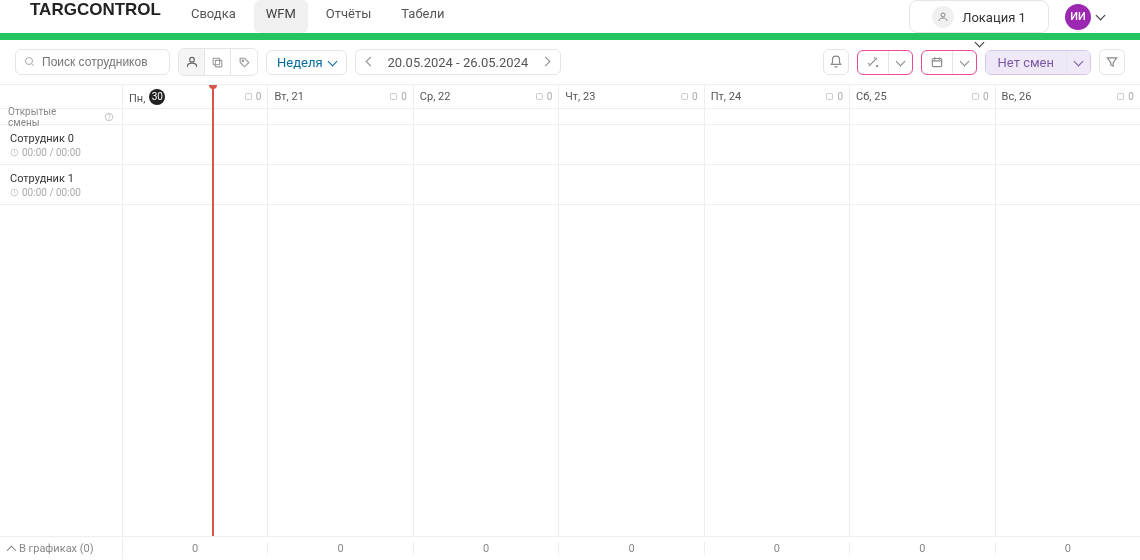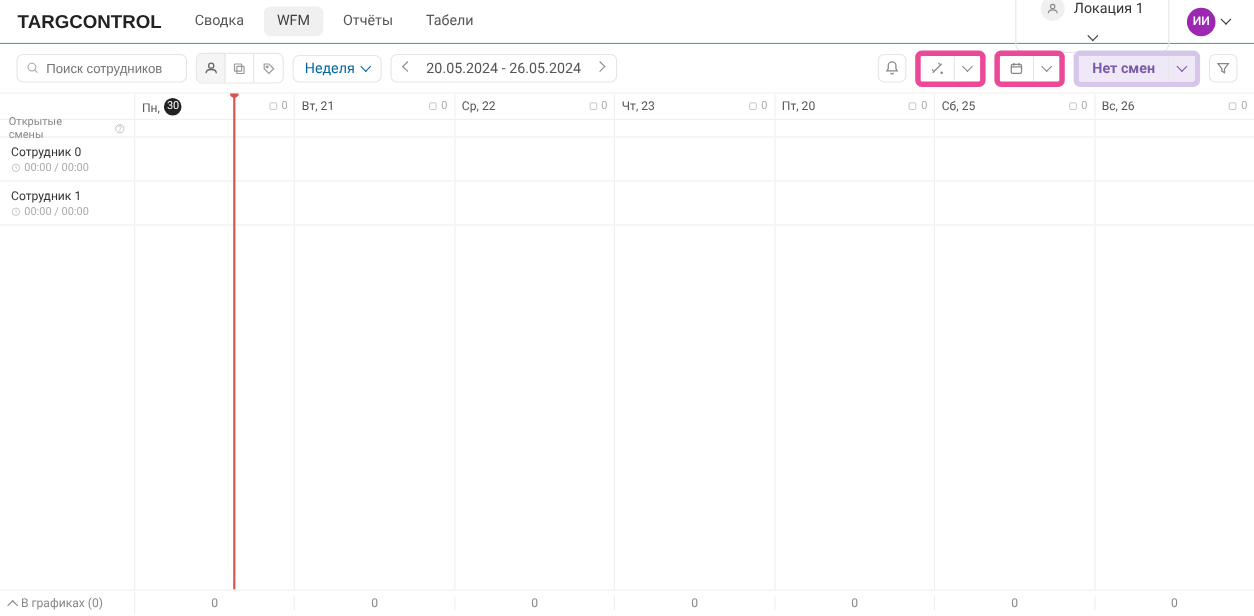--- a/index.html
+++ b/index.html
@@ -11,24 +11,23 @@
       width: 1140px;
       height: 560px;
       overflow: hidden;
       display: flex;
       flex-direction: column;
     }
 
     
     .topbar {
       height: 40px;
-      border-bottom: 1px solid #22c55e;
-      display: flex;
-      align-items: center;
-      padding: 0 16px;
+      border-bottom: 7px solid #22c55e;
+      display: flex;
+      padding: 0 30px;
       gap: 0;
     }
     .logo {
       font-weight: 700;
       font-size: 17px;
       letter-spacing: -0.5px;
       color: #222;
       margin-right: 18px;
       font-family: Arial, sans-serif;
     }
@@ -117,21 +116,21 @@
     .date-range {
       display: flex; align-items: center; gap: 8px;
       border: 1px solid #e5e5e5; border-radius: 6px;
       padding: 3px 6px; font-size: 13px; color: #555;
     }
     .date-range .nav-arrow {
       width: 18px; height: 18px; display: flex; align-items: center; justify-content: center;
       cursor: pointer; color: #888; border-radius: 4px;
     }
     .toolbar-spacer { flex: 1; }
-    .split-btn { display: flex; border: 5px solid #ec4899; border-radius: 6px; overflow: hidden; font-weight: bold; }
+    .split-btn { display: flex; border: 1px solid #ec4899; border-radius: 6px; overflow: hidden; }
     .split-btn .seg { padding: 4px 8px; display: flex; align-items: center; justify-content: center; cursor: pointer; color: #888; }
     .split-btn .seg + .seg { border-left: 1px solid #e5e5e5; }
     .split-btn.purple { border-color: #d6c7ea; }
     .split-btn.purple .seg { color: #7a59a7; background: #efe8f6; }
     .split-btn.purple .seg.main { padding: 4px 12px; font-size: 13px; }
 
     .plain-icon-btn {
       width: 26px; height: 26px; border: 1px solid #e5e5e5; border-radius: 6px;
       display: flex; align-items: center; justify-content: center; cursor: pointer; color: #888;
     }
@@ -417,21 +416,21 @@
     <div class="day-col">
       <span class="day-label">Чт, 23</span>
       <span class="box-count">
           <svg width="9" height="9" viewBox="0 0 24 24" fill="none" stroke="#bbb" stroke-width="2">
             <rect x="4" y="4" width="16" height="16" rx="2"></rect>
           </svg>
           <span>0</span>
         </span>
     </div>
     <div class="day-col">
-      <span class="day-label">Пт, 20</span>
+      <span class="day-label">Пт, 24</span>
       <span class="box-count">
           <svg width="9" height="9" viewBox="0 0 24 24" fill="none" stroke="#bbb" stroke-width="2">
             <rect x="4" y="4" width="16" height="16" rx="2"></rect>
           </svg>
           <span>0</span>
         </span>
     </div>
     <div class="day-col">
       <span class="day-label">Сб, 25</span>
       <span class="box-count">

